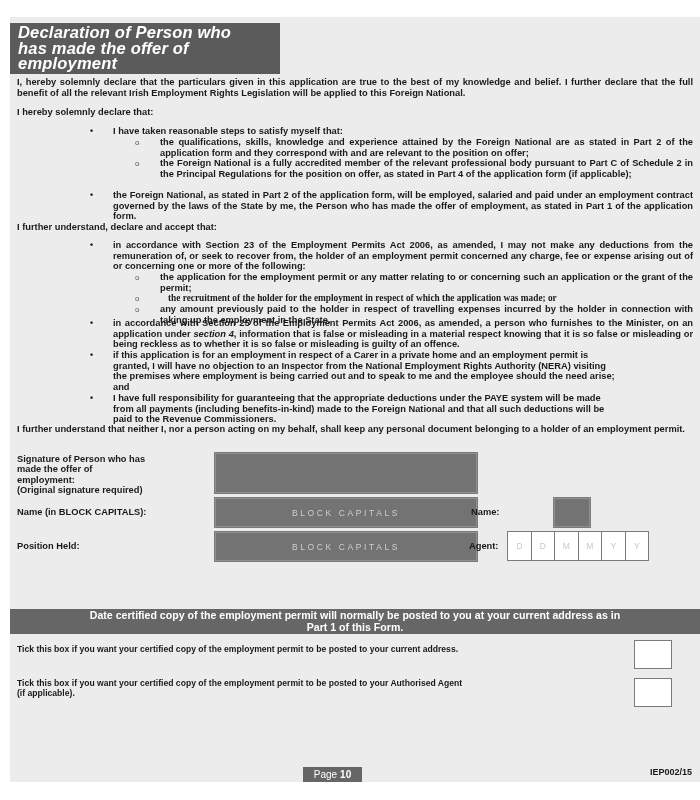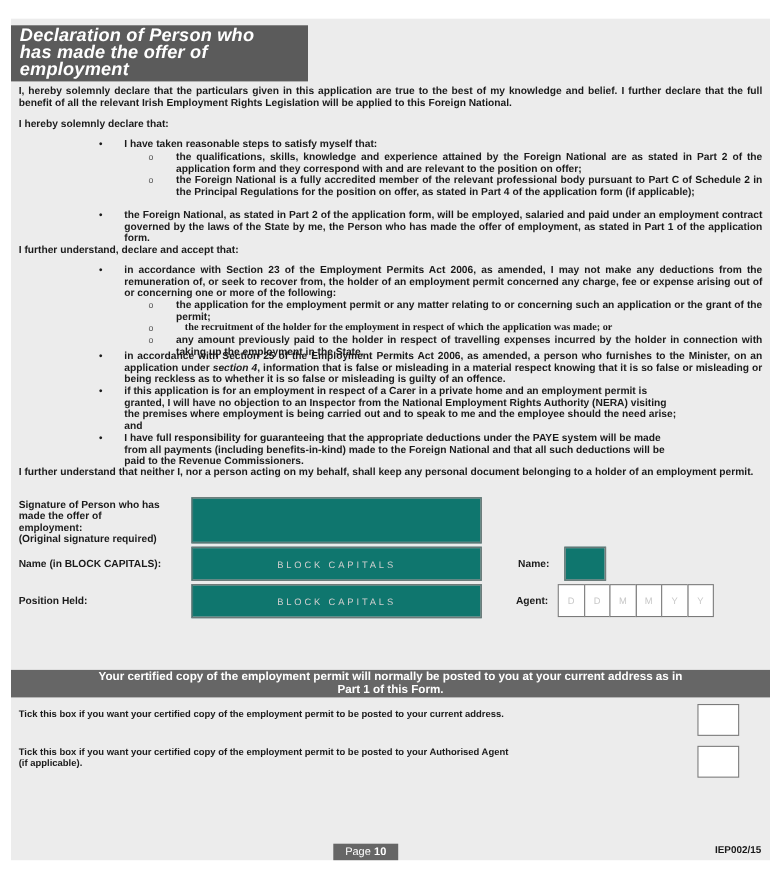--- a/index.html
+++ b/index.html
@@ -20,22 +20,23 @@
     color: #1a1a1a;
   }
   .justify { text-align: justify; }
   .bullet {
     position: absolute; font-size: 9px; font-weight: bold; color: #1a1a1a;
   }
   .sub {
     position: absolute; font-size: 8px; color: #555;
   }
   .field {
-    position: absolute; background: #0f766e; border: 1px solid #7a7a7a;
+    position: absolute; background: #737373; border: 1px solid #7a7a7a;
     box-shadow: inset 0 0 0 0.5px #aaa;
+    margin-left: 40px;
   }
   .placeholder {
     position: absolute; left: 0; right: 0; top: 0; bottom: 0;
     display: flex; align-items: center; justify-content: center;
     color: #cfcfcf; font-size: 8.5px; letter-spacing: 2.6px;
   }
   .date-row { position: absolute; left: 507px; top: 531px; height: 30px; display: flex; }
   .date-cell {
     width: 24.5px; height: 30px; background: #fff; border: 1px solid #7a7a7a;
     margin-left: -1px; display: flex; align-items: center; justify-content: center;
@@ -146,21 +147,21 @@
 <div class="date-row">
   <div class="date-cell" style="margin-left:0;">D</div>
   <div class="date-cell">D</div>
   <div class="date-cell">M</div>
   <div class="date-cell">M</div>
   <div class="date-cell">Y</div>
   <div class="date-cell">Y</div>
 </div>
 
 <div class="banner">
-  <div>Your certified copy of the employment permit will normally be posted to you at your current address as in</div>
+  <div>Date certified copy of the employment permit will normally be posted to you at your current address as in</div>
   <div>Part 1 of this Form.</div>
 </div>
 
 <div class="text" style="left:17px; top:644px; font-size:8.6px;">Tick this box if you want your certified copy of the employment permit to be posted to your current address.</div>
 <div class="tickbox" style="left:634px; top:640px;"></div>
 
 <div class="text" style="left:17px; top:678px; font-size:8.6px; line-height:10px;">
   <div>Tick this box if you want your certified copy of the employment permit to be posted to your Authorised Agent</div>
   <div>(if applicable).</div>
 </div>

